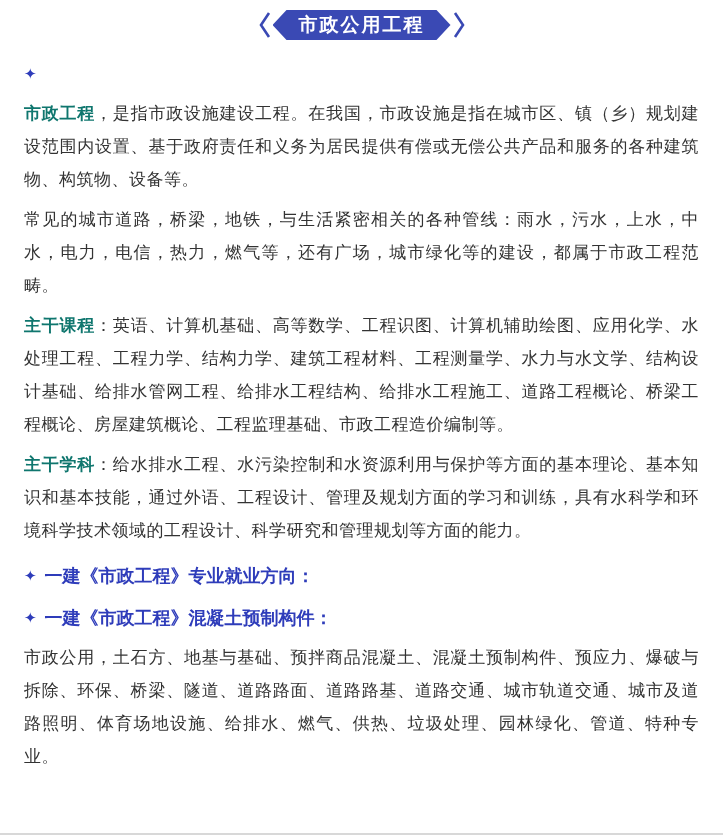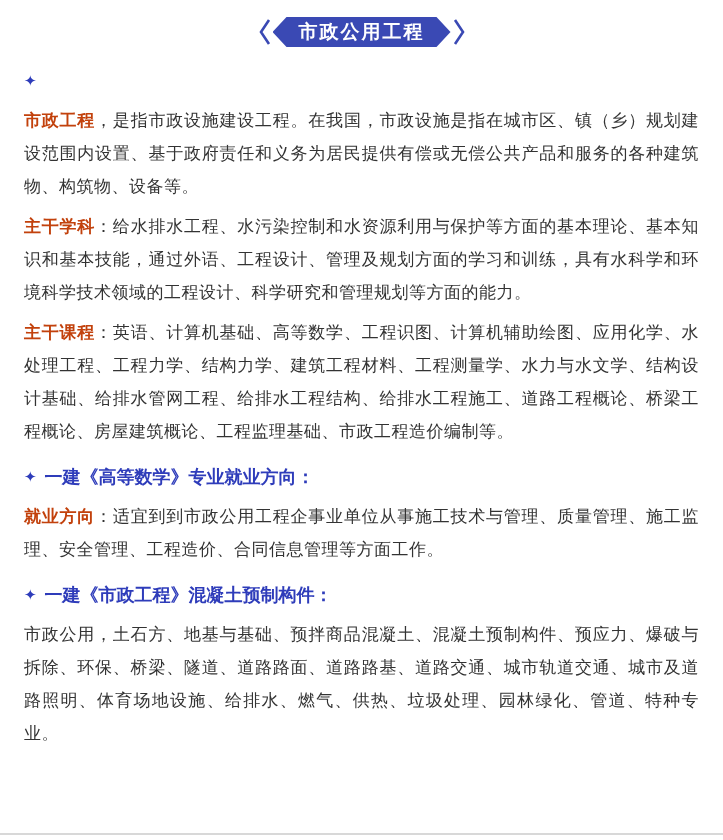--- a/index.html
+++ b/index.html
@@ -5,21 +5,21 @@
   html,body { margin:0; padding:0; background:#ffffff; }
   .page {
     position:relative;
     width:723px; height:840px;
     background:#ffffff;
     overflow:hidden;
     font-family:"Liberation Sans","DejaVu Sans",sans-serif;
   }
   .badge-row {
     display:flex; align-items:center; justify-content:center;
-    gap:1px; margin-top:16px; height:32px;
+    gap:1px; margin-top:9px; height:32px;
   }
   .badge {
     background:#3a49b4; color:#ffffff;
     font-weight:700; font-size:19px; letter-spacing:2px;
     height:30px; line-height:30px; padding:0 26px;
     clip-path:polygon(14px 0, calc(100% - 14px) 0, 100% 50%, calc(100% - 14px) 100%, 14px 100%, 0 50%);
   }
   .chev { display:block; }
   .content { padding:0 24px; }
   .heading {
@@ -30,21 +30,21 @@
   }
   .heading.first { margin-top:20px; }
   .star { font-size:15px; line-height:26px; color:#2e3cba; font-style:normal; }
   .para {
     margin:0 0 7px 0;
     font-size:17px; line-height:33px;
     color:#333333;
     text-align:justify;
     letter-spacing:0.5px;
   }
-  .para .lead { font-weight:700; color:#c2410c; }
+  .para .lead { font-weight:700; color:#0f766e; }
   .bottom-line {
     position:absolute; left:0; top:833px;
     width:100%; height:2px; background:#d8d8d8;
   }
 </style>
 </head>
 <body>
 
 <div class="page">
 
@@ -63,37 +63,37 @@
   <div class="content">
 
     <h2 class="heading first">
       <span class="star">✦</span>
     </h2>
 
     <p class="para">
       <span class="lead">市政工程</span><span>，是指市政设施建设工程。在我国，市政设施是指在城市区、镇（乡）规划建设范围内设置、基于政府责任和义务为居民提供有偿或无偿公共产品和服务的各种建筑物、构筑物、设备等。</span>
     </p>
 
-
     <p class="para">
-      <span class="lead">主干学科</span><span>：给水排水工程、水污染控制和水资源利用与保护等方面的基本理论、基本知识和基本技能，通过外语、工程设计、管理及规划方面的学习和训练，具有水科学和环境科学技术领域的工程设计、科学研究和管理规划等方面的能力。</span>
+      <span class="lead"></span><span>常见的城市道路，桥梁，地铁，与生活紧密相关的各种管线：雨水，污水，上水，中水，电力，电信，热力，燃气等，还有广场，城市绿化等的建设，都属于市政工程范畴。</span>
     </p>
 
     <p class="para">
       <span class="lead">主干课程</span><span>：英语、计算机基础、高等数学、工程识图、计算机辅助绘图、应用化学、水处理工程、工程力学、结构力学、建筑工程材料、工程测量学、水力与水文学、结构设计基础、给排水管网工程、给排水工程结构、给排水工程施工、道路工程概论、桥梁工程概论、房屋建筑概论、工程监理基础、市政工程造价编制等。</span>
     </p>
 
+    <p class="para">
+      <span class="lead">主干学科</span><span>：给水排水工程、水污染控制和水资源利用与保护等方面的基本理论、基本知识和基本技能，通过外语、工程设计、管理及规划方面的学习和训练，具有水科学和环境科学技术领域的工程设计、科学研究和管理规划等方面的能力。</span>
+    </p>
+
     <h2 class="heading">
       <span class="star">✦</span>
-      <span>一建《高等数学》专业就业方向：</span>
+      <span>一建《市政工程》专业就业方向：</span>
     </h2>
 
-    <p class="para">
-      <span class="lead">就业方向</span><span>：适宜到到市政公用工程企事业单位从事施工技术与管理、质量管理、施工监理、安全管理、工程造价、合同信息管理等方面工作。</span>
-    </p>
 
     <h2 class="heading">
       <span class="star">✦</span>
       <span>一建《市政工程》混凝土预制构件：</span>
     </h2>
 
     <p class="para">
       <span class="lead"></span><span>市政公用，土石方、地基与基础、预拌商品混凝土、混凝土预制构件、预应力、爆破与拆除、环保、桥梁、隧道、道路路面、道路路基、道路交通、城市轨道交通、城市及道路照明、体育场地设施、给排水、燃气、供热、垃圾处理、园林绿化、管道、特种专业。</span>
     </p>
 

